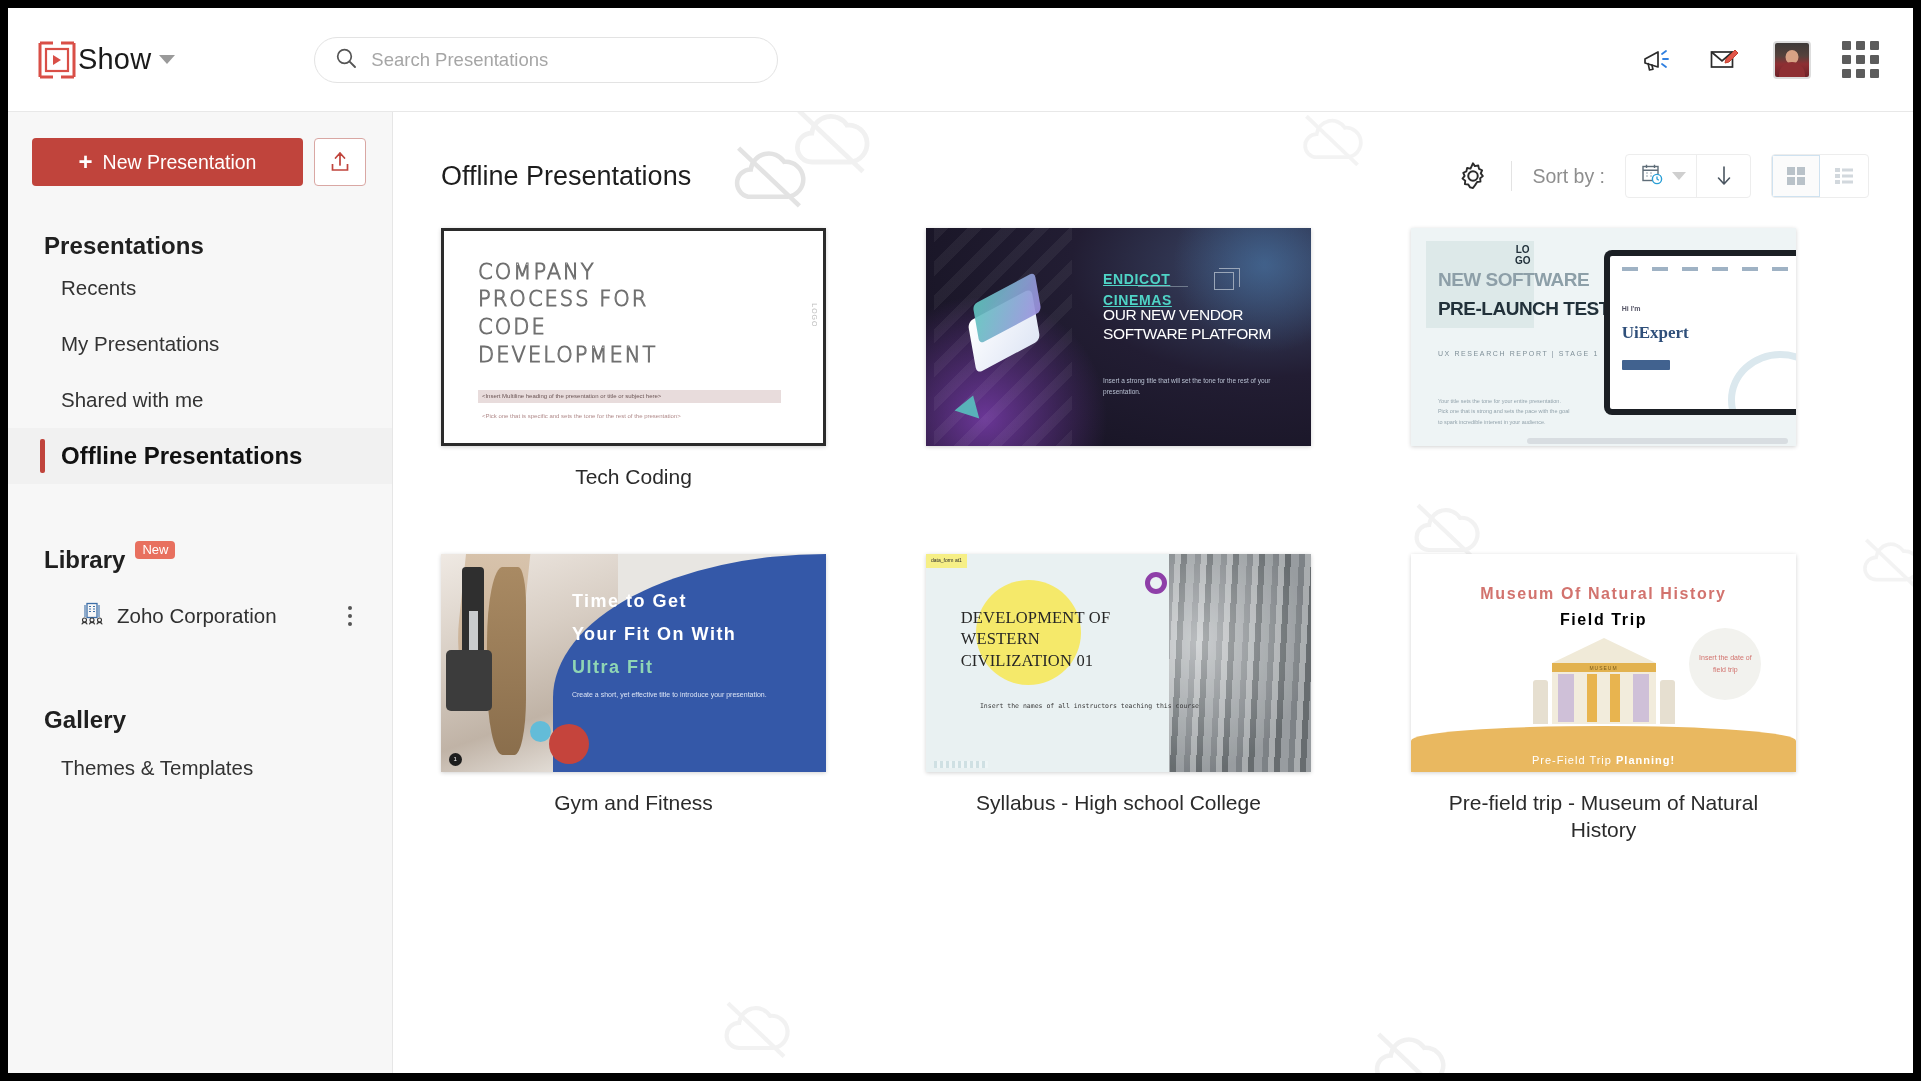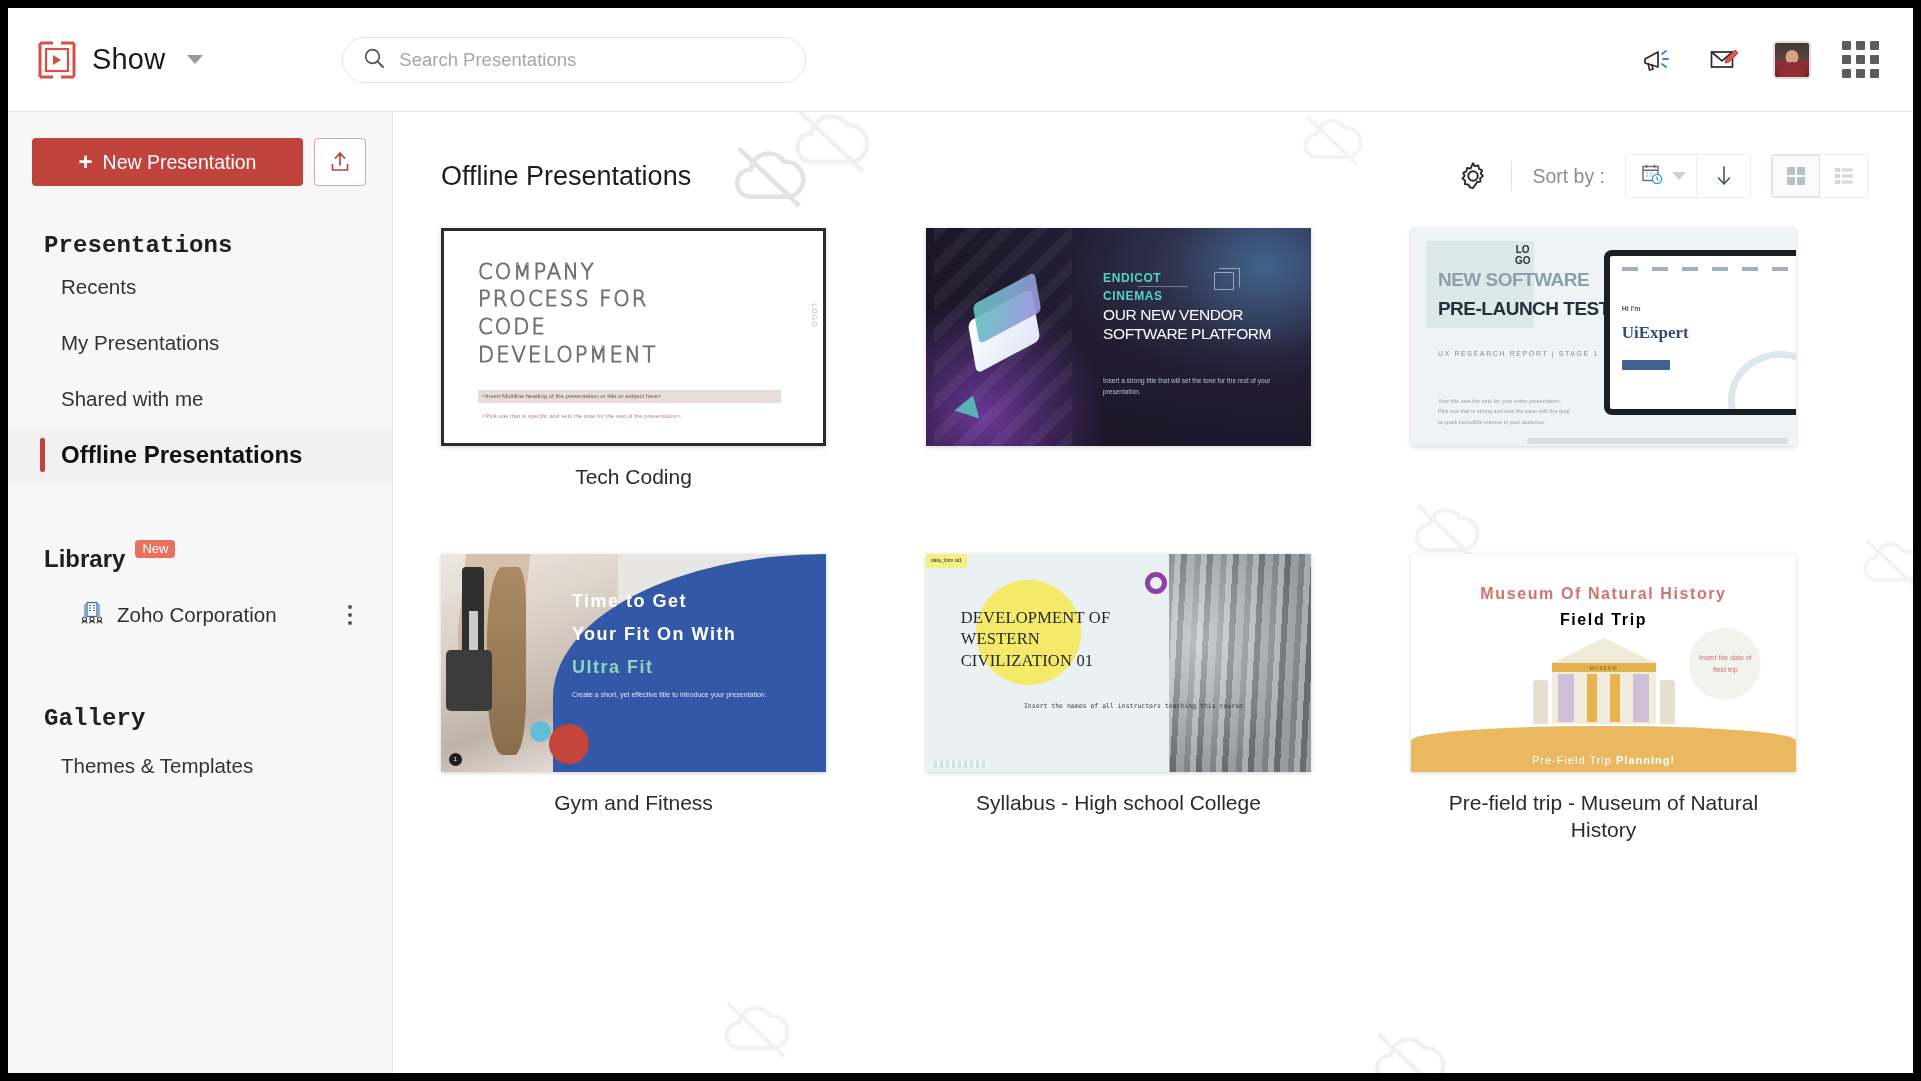--- a/index.html
+++ b/index.html
@@ -19,21 +19,21 @@
   }
 
   
   .topbar {
     height: 104px; flex: 0 0 104px;
     background: #ffffff;
     border-bottom: 1px solid #e8e8e8;
     display: flex; align-items: center;
     position: relative;
   }
-  .brand { display: flex; align-items: center; gap: 14px; margin-left: 28px; }
+  .brand { display: flex; align-items: center; margin-left: 28px; }
   .brand-logo { width: 42px; height: 40px; position: relative; flex: 0 0 42px; }
   .brand-name { font-size: 29px; color: #1a1a1a; font-weight: 400; letter-spacing: .2px; }
   .brand-caret { width: 0; height: 0; border-left: 8px solid transparent; border-right: 8px solid transparent; border-top: 9px solid #9a9a9a; margin-left: 8px; }
 
   .search-wrap { margin-left: 139px; }
   .search-box {
     width: 464px; height: 46px;
     border: 1px solid #e3e3e3; border-radius: 24px;
     display: flex; align-items: center; gap: 14px;
     padding: 0 20px; background: #fff;
@@ -88,21 +88,21 @@
     display: flex; align-items: center; justify-content: center; gap: 10px;
   }
   .btn-new .plus { font-size: 24px; line-height: 1; font-weight: 700; }
   .btn-upload {
     width: 52px; height: 48px; background: #fff; cursor: pointer;
     border: 1px solid #d9a7a3; border-radius: 4px;
     display: flex; align-items: center; justify-content: center;
   }
   .side-section-title {
     font-size: 24px; font-weight: 700; color: #202020;
-    padding: 0 0 0 36px; margin-top: 46px; letter-spacing: .1px; font-family: Liberation Mono, monospace;
+    padding: 0 0 0 36px; margin-top: 46px; letter-spacing: .1px;
   }
   .side-item {
     font-size: 20.5px; color: #333; padding: 0 0 0 53px;
     height: 56px; display: flex; align-items: center; cursor: pointer;
     position: relative;
   }
   .side-item.active { font-weight: 700; font-size: 24px; color: #111; background: #f1f1f1; }
   .side-item.active::before {
     content: ""; position: absolute; left: 32px; top: 50%;
     transform: translateY(-50%); width: 5px; height: 34px;
@@ -198,21 +198,21 @@
     transform: rotate(-28deg) skewX(-18deg); border-radius: 6px;
   }
   .t2 .iso2 {
     position:absolute; left:12%; top:28%; width:70px; height:38px;
     background: linear-gradient(120deg,#5ec6bd 0%,#9f8fe0 100%);
     transform: rotate(-28deg) skewX(-18deg); border-radius: 5px; opacity:.92;
   }
   .t2 .tri { position:absolute; left:8%; bottom:14%; width:0;height:0;
     border-left:13px solid transparent; border-right:13px solid transparent;
     border-bottom:20px solid #57c9c2; transform: rotate(18deg); opacity:.85; }
-  .t2 .brandsm { position:absolute; left:46%; top:19%; font-size:12px; font-weight:700; color:#4fd4c6; letter-spacing:.6px; line-height:1.5; }
+  .t2 .brandsm { position:absolute; left:46%; top:19%; font-size:14px; font-weight:700; color:#4fd4c6; letter-spacing:.6px; line-height:1.5;text-decoration:underline; }
   .t2 .cube { position:absolute; right:20%; top:20%; width:20px; height:18px; border:1px solid #9aa6b8; }
   .t2 .cube::after { content:""; position:absolute; left:4px; top:-5px; width:20px; height:18px; border:1px solid #9aa6b8; border-left:0;border-bottom:0;}
   .t2 .line { position:absolute; left:55%; right:32%; top:26.5%; height:1px; background:#6f7a8c; }
   .t2 .ttl { position:absolute; left:46%; top:36%; right:4%;
     font-size: 15.5px; font-weight:400; color:#fff; letter-spacing:-.4px; line-height:1.22; }
   .t2 .desc { position:absolute; left:46%; top:68%; right:8%; font-size:6.5px; color:#b9c1d2; line-height:1.6; }
 
   
   .t3 { background:#eef4f5; }
   .t3 .tint { position:absolute; left:4%; top:6%; width:28%; height:40%; background:#dde9e9; }
@@ -254,21 +254,21 @@
   .t4 .c2 { position:absolute; left:28%; bottom:4%; width:40px; height:40px; border-radius:50%; background:#c5443c; }
   .t4 .num { position:absolute; left:2%; bottom:3%; width:13px; height:13px; border-radius:50%; background:#1d1d1d; color:#fff; font-size:6px; display:flex;align-items:center;justify-content:center;}
 
   
   .t5 { background:#e9f1f2; }
   .t5 .tag { position:absolute; left:0; top:0; background:#f6ef86; font-size:5px; color:#2a2a2a; padding:3px 5px; line-height:1.5; }
   .t5 .ycirc { position:absolute; left:13%; top:12%; width:105px; height:105px; border-radius:50%; background:#f5e96a; }
   .t5 .ring { position:absolute; left:57%; top:8%; width:22px; height:22px; border-radius:50%; border:5px solid #8e3fa8; }
   .t5 .ttl { position:absolute; left:9%; top:24%; font-size:16.5px; color:#262626;
     font-family:"Liberation Serif", serif; line-height:1.32; letter-spacing:.2px; }
-  .t5 .desc { position:absolute; left:14%; top:67%; font-size:6.5px; color:#3a3a3a; line-height:1.85; font-family:"DejaVu Sans Mono", monospace;margin-left:44px; }
+  .t5 .desc { position:absolute; left:14%; top:67%; font-size:6.5px; color:#3a3a3a; line-height:1.85; font-family:"DejaVu Sans Mono", monospace; }
   .t5 .photo { position:absolute; right:0; top:0; width:37%; height:100%;
     background: repeating-linear-gradient(93deg,#8b9196 0 6px,#c3c8cb 6px 12px,#6d7478 12px 18px,#aeb4b8 18px 26px);
     filter: contrast(.85) brightness(1.02); }
   .t5 .photo::after { content:""; position:absolute; inset:0;
     background: radial-gradient(ellipse at 20% 40%, rgba(255,255,255,.45), rgba(0,0,0,.12) 70%); }
   .t5 .strip { position:absolute; left:2%; bottom:2%; width:14%; height:7px;
     background: repeating-linear-gradient(90deg,#cfe0e3 0 3px, #eef5f6 3px 6px); }
 
   
   .t6 { background:#fff; }

